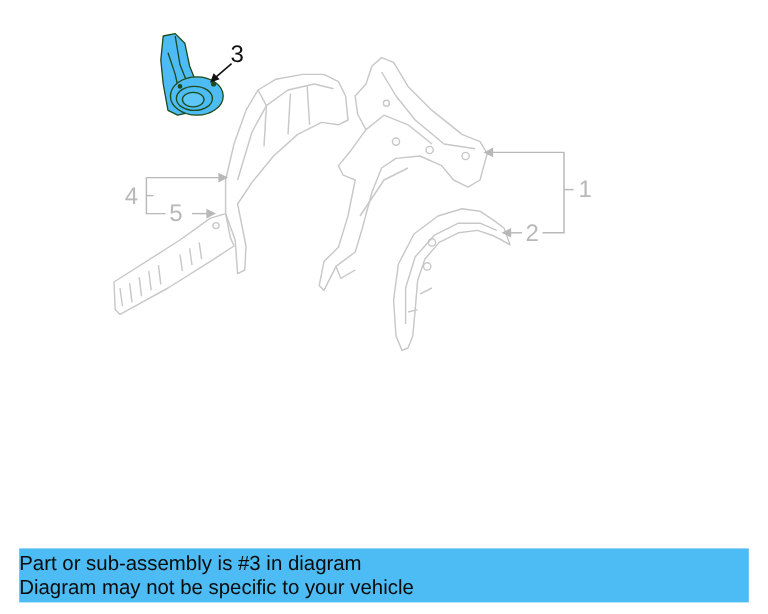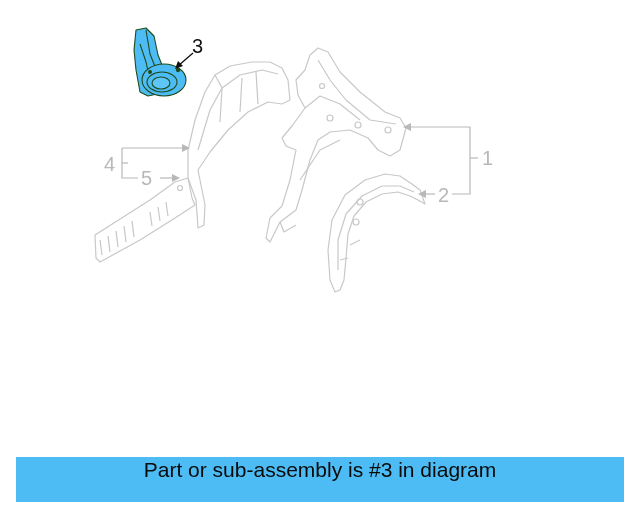--- a/index.html
+++ b/index.html
@@ -9,22 +9,22 @@
   }
   .diagram { position: absolute; left: 0; top: 0; width: 640px; height: 450px; }
   .diagram svg { position: absolute; left: 0; top: 0; }
   .callout {
     position: absolute; font-family: "Liberation Sans", sans-serif; font-size: 20px; line-height: 20px;
     color: #b8b8b8;
   }
   .callout.active { color: #111111; }
   .banner {
     position: absolute; left: 16px; top: 457px; width: 608px; height: 45px;
-    background: #4dbcf4; text-align: center; color: #0a0a0a;
-    font-size: 21px; line-height: 20px; padding-top: 3px; box-sizing: border-box;
+    background: #4dbcf4; color: #0a0a0a;
+    font-size: 17px; line-height: 20px; padding-top: 3px; box-sizing: border-box;
   }
   .banner div { white-space: nowrap; }
 </style>
 </head>
 <body>
 
 <div class="diagram">
   <svg width="640" height="450" viewBox="0 0 640 450">
     <g fill="none" stroke="#c8c8c8" stroke-width="1.2" stroke-linejoin="round">
 
@@ -111,13 +111,14 @@
 
   <span class="callout active" style="left:192px; top:36px;">3</span>
   <span class="callout" style="left:482px; top:148px;">1</span>
   <span class="callout" style="left:438px; top:185px;">2</span>
   <span class="callout" style="left:104px; top:154px;">4</span>
   <span class="callout" style="left:141px; top:168px;">5</span>
 </div>
 
 <div class="banner">
   <div>Part or sub-assembly is #3 in diagram</div>
+  <div>Diagram may not be specific to your vehicle</div>
 </div>
 
 </body></html>

